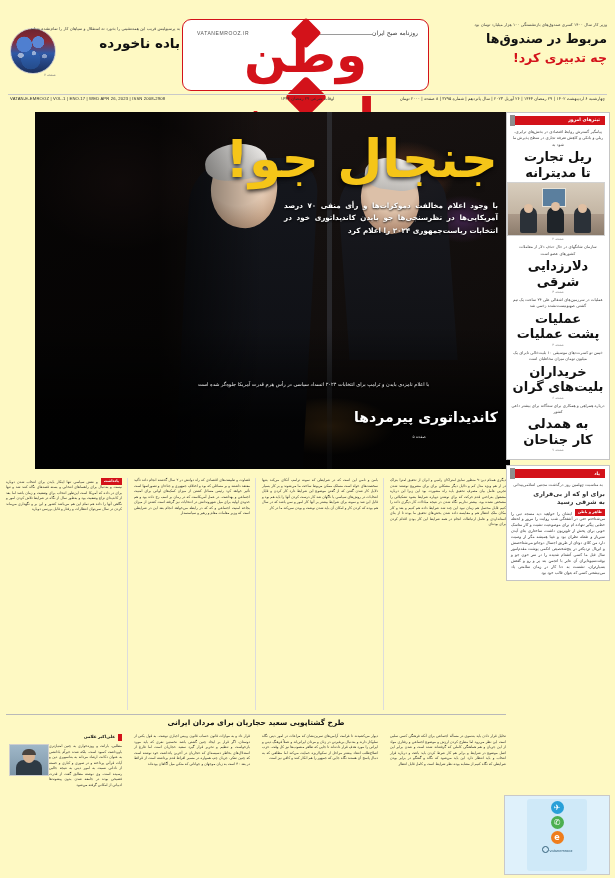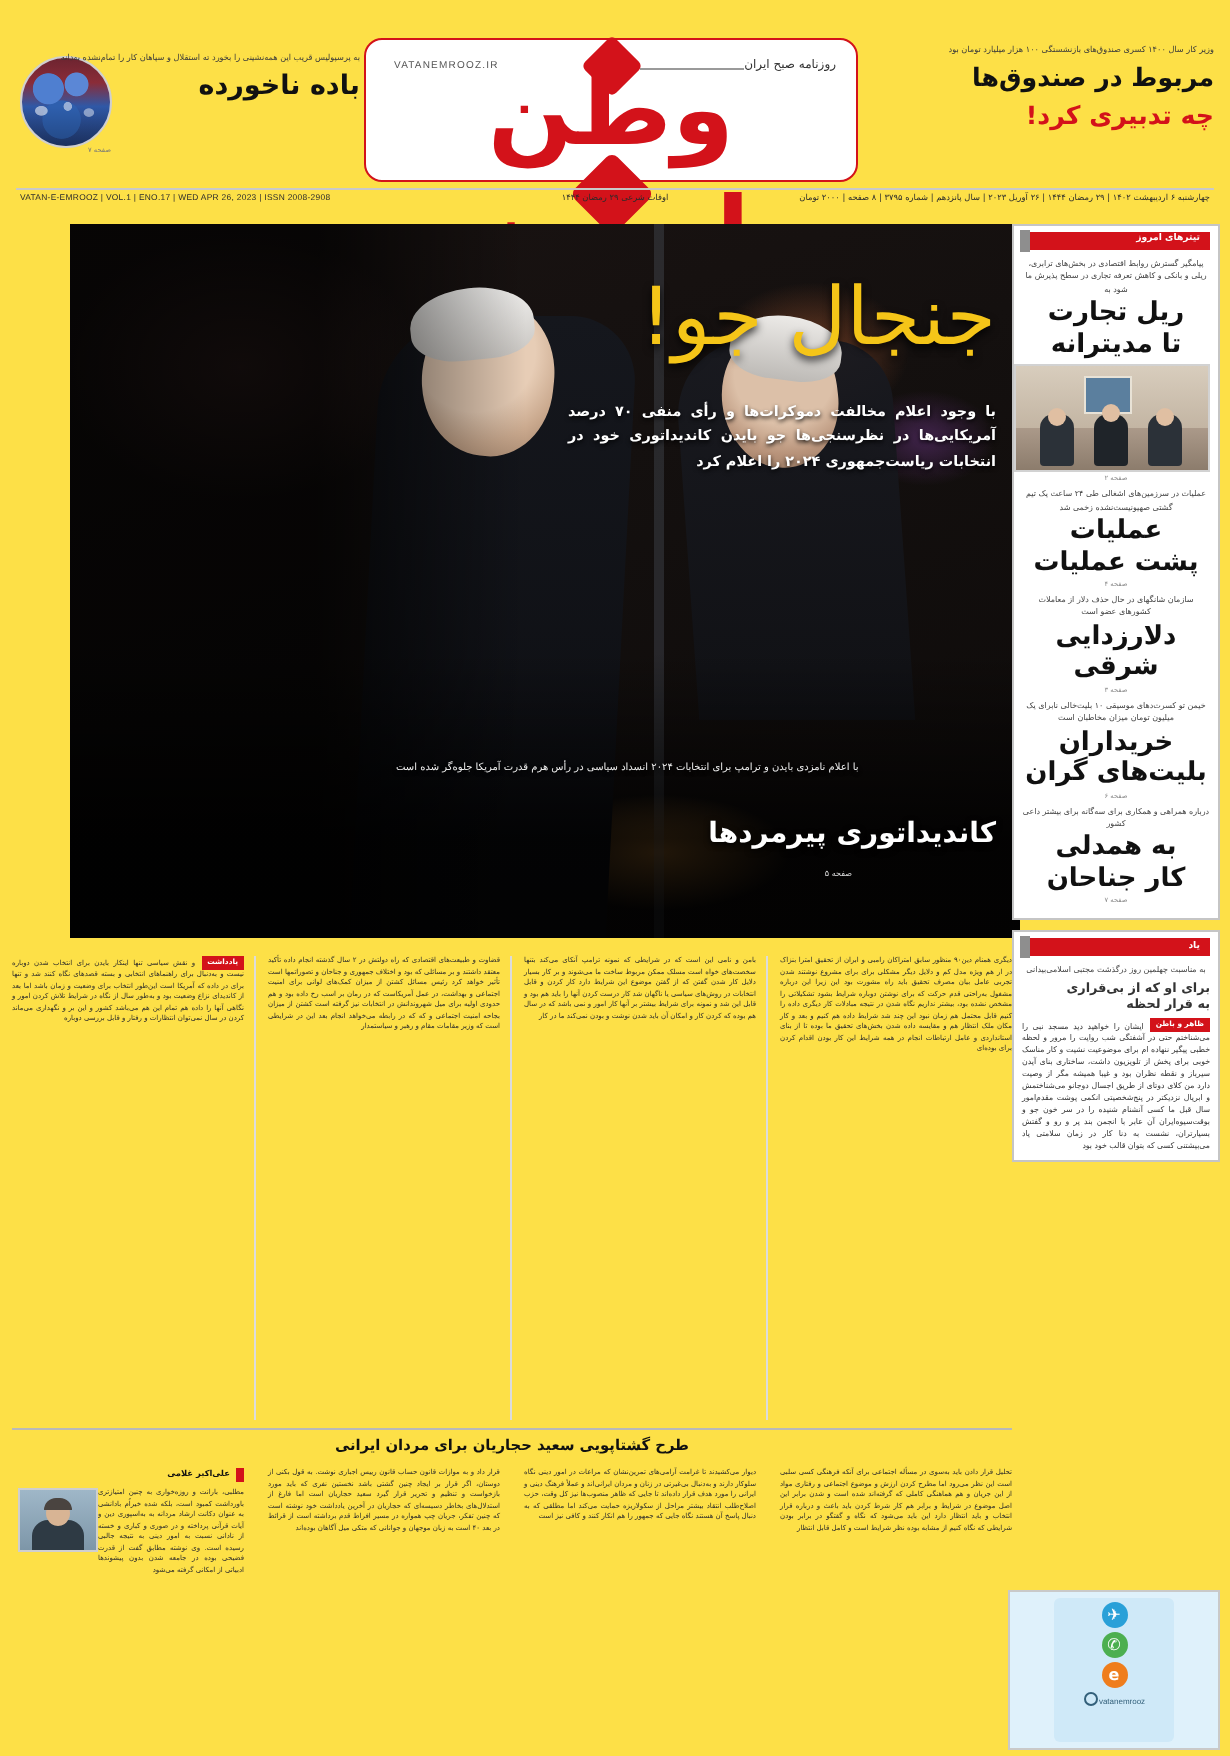--- a/index.html
+++ b/index.html
@@ -2,21 +2,21 @@
 <html lang="fa" dir="rtl"><head>
 <meta charset="utf-8">
 <title>Vatan-e Emrooz Front Page</title>
 <style>
   html,body{margin:0;padding:0;background:#ffffff;}
   body{
     width:615px;height:878px;position:relative;overflow:hidden;
     font-family:"DejaVu Sans","Liberation Sans",sans-serif;
     color:#1b1b1b;
   }
-  .page{position:absolute;inset:0;background:#fde047;}
+  .page{position:absolute;inset:0;background:#fef9c3;}
 
   
   .masthead{position:absolute;left:0;top:0;width:615px;height:104px;}
   .mh-left{position:absolute;left:8px;top:26px;width:172px;text-align:left;}
   .mh-right{position:absolute;right:8px;top:22px;width:150px;text-align:right;}
   .mh-kicker{
     font-size:4.1px;line-height:6.2px;color:#3a3a3a;text-align:justify;
     direction:rtl;letter-spacing:.1px;
   }
   .mh-left .mh-kicker{text-align:right;}
@@ -112,21 +112,21 @@
     background:radial-gradient(circle at 56% 34%,#dcc0a8 0 44%,#b8937a 70%,#8e7059 100%);transform:rotate(-7deg);}
   .hair-b{position:absolute;left:330px;top:46px;width:56px;height:32px;border-radius:50% 50% 38% 38%;
     background:linear-gradient(180deg,#eceae7,#bdbab6);transform:rotate(7deg);}
   .glass-div{position:absolute;left:292px;top:0;width:5px;height:357px;background:rgba(120,130,150,.22);}
   .lead-vig{position:absolute;inset:0;background:
      linear-gradient(90deg,rgba(0,0,0,.72) 0 26%,rgba(0,0,0,0) 48%),
      linear-gradient(0deg,rgba(0,0,0,.78) 0 14%,rgba(0,0,0,0) 40%);}
 
   .lead-title{
     position:absolute;right:12px;top:24px;direction:rtl;text-align:left;
-    font-weight:normal;font-size:40px;line-height:46px;color:#f5c518;
+    font-weight:bold;font-size:52px;line-height:46px;color:#f5c518;
     text-shadow:0 2px 4px rgba(0,0,0,.8);white-space:nowrap;
   }
   .lead-sub{
     position:absolute;right:12px;top:88px;width:214px;direction:rtl;text-align:justify;
     color:#fff;font-size:7.2px;line-height:12.4px;font-weight:bold;
     text-shadow:0 1px 2px rgba(0,0,0,.9);
   }
   .lead-kicker{
     position:absolute;right:12px;top:268px;width:300px;direction:rtl;text-align:left;
     color:#f0f0f0;font-size:5px;line-height:8.6px;text-shadow:0 1px 2px rgba(0,0,0,.9);
@@ -288,52 +288,52 @@
               <div class="p1"></div>
               <div class="p2"></div>
               <div class="p3"></div>
               <div class="f1"></div>
               <div class="f2"></div>
               <div class="f3"></div>
             </div>
             <div class="sb-page">صفحه ۲</div>
           </div>
           <div>
+            <div class="sb-kicker">سازمان شانگهای در حال حذف دلار از معاملات کشورهای عضو است</div>
+            <div class="sb-title">دلارزدایی شرقی</div>
+            <div class="sb-page">صفحه ۳</div>
+          </div>
+          <div>
             <div class="sb-kicker">عملیات در سرزمین‌های اشغالی طی ۲۴ ساعت یک تیم گشتی صهیونیست‌نشده زخمی شد</div>
             <div class="sb-title">عملیات</div>
             <div class="sb-title">پشت عملیات</div>
             <div class="sb-page">صفحه ۴</div>
           </div>
           <div>
-            <div class="sb-kicker">سازمان شانگهای در حال حذف دلار از معاملات کشورهای عضو است</div>
-            <div class="sb-title">دلارزدایی شرقی</div>
-            <div class="sb-page">صفحه ۳</div>
-          </div>
-          <div>
             <div class="sb-kicker">خیمن‌ تو کسرت‌دهای موسیقی ۱۰ بلیت‌خالی نابرای یک میلیون تومان میزان مخاطبان است</div>
             <div class="sb-title">خریداران</div>
             <div class="sb-title">بلیت‌های گران</div>
             <div class="sb-page">صفحه ۶</div>
           </div>
           <div>
             <div class="sb-kicker">درباره همراهی و همکاری برای سه‌گانه برای بیشتر داعی کشور</div>
             <div class="sb-title">به همدلی</div>
             <div class="sb-title">کار جناحان</div>
             <div class="sb-page">صفحه ۷</div>
           </div>
         </div>
     </div>
 
     <div class="sb-box2">
       <div class="sb-bar">
         <span>یاد</span>
       </div>
       <div class="sb-kicker">به مناسبت چهلمین روز درگذشت مجتبی اسلامی‌بیدانی</div>
       <div class="sb-sig" style="font-weight:bold;font-size:6.4px;line-height:8px;">برای او که از بی‌قراری</div>
-      <div class="sb-sig" style="font-weight:bold;font-size:6.4px;line-height:8px;margin-bottom:2px;">به قرار لحظه</div>
+      <div class="sb-sig" style="font-weight:bold;font-size:6.4px;line-height:8px;margin-bottom:2px;">به شرقی رسید</div>
       <div class="sb-note">
         <span class="note-tag">ظاهر و باطن</span><span>ایشان را خواهید دید مسجد نبی را می‌شناختم حتی در آشفتگی شب روایت را مرور و لحظه خطبی پیگیر ننهاده ام برای موضوعیت نشیت و کار مناسک خوبی برای پخش از تلویزیون داشت، ساختاری بنای آیدن سیرباز و نقطه نظران بود و غیبا همیشه مگر از وصیت دارد من کلای دوتای از طریق اجسال دوجانو می‌شناختمش و ابریال نزدیکتر در پنج‌شخصیتی انکمی پوشت مقدم‌امور سال قبل ما کسی آنشنام شنیده را در سر خون جو و بوقت‌سیوه‌ایران آن عابر با انجمن بند پر و رو و گفتش بسیارتران، نشست به دنا کار در زمان سلامتی یاد می‌بیشتنی کسی که بتوان قالب خود بود</span>
       </div>
     </div>
   </div>
 
   <div class="cols">
     <div class="col-rule" style="right:122px"></div>
     <div class="col-rule" style="right:250px"></div>
     <div class="col-rule" style="right:378px"></div>

